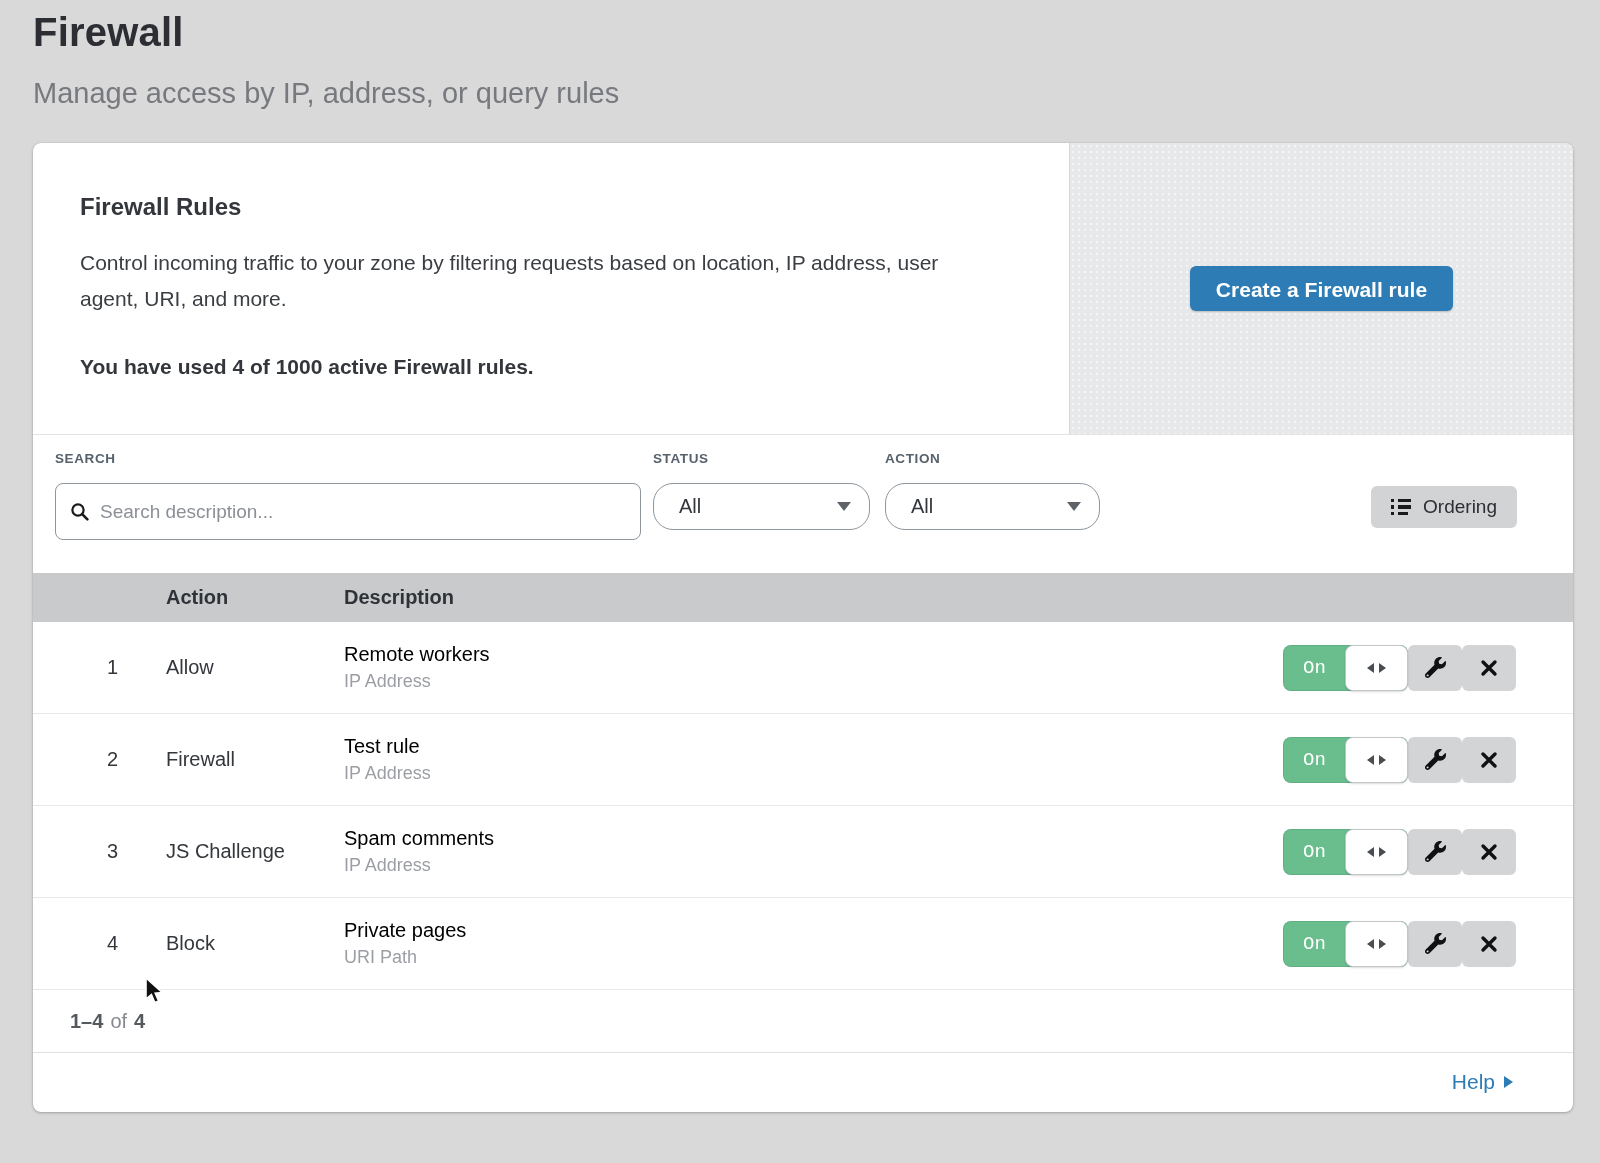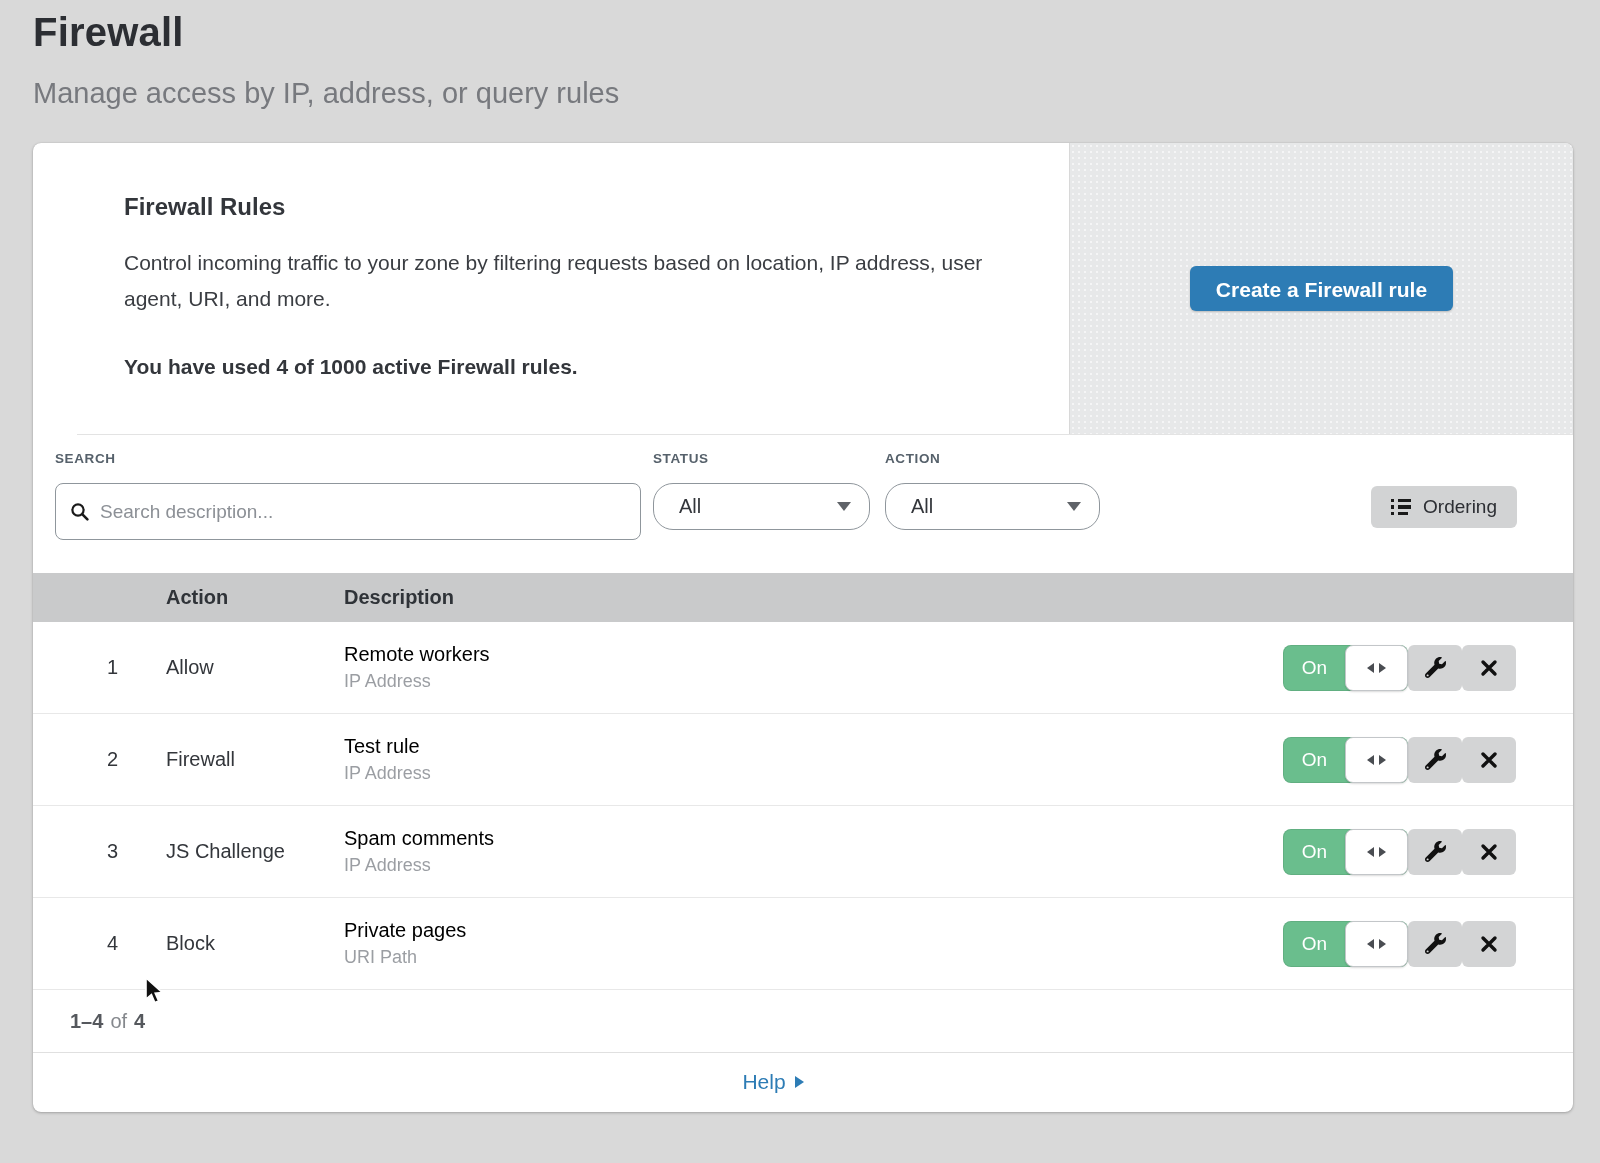--- a/index.html
+++ b/index.html
@@ -17,21 +17,21 @@
   .page-subtitle { margin-top:22px; font-size:29px; font-weight:400; color:#77797e; }
 
   
   .card {
     position:absolute; left:33px; top:143px; width:1540px; height:969px;
     background:#ffffff; border-radius:8px;
     box-shadow:0 1px 3px rgba(0,0,0,0.25), 0 0 1px rgba(0,0,0,0.2);
   }
 
   
-  .overview { display:flex; height:292px; border-bottom:1px solid #e3e3e3;margin-left:44px; }
+  .overview { display:flex; height:292px; border-bottom:1px solid #e3e3e3; }
   .overview-text { flex:1; padding:50px 70px 0 47px; }
   .overview-heading { font-size:24px; font-weight:700; color:#33363b; }
   .overview-desc { margin-top:24px; font-size:21px; line-height:1.72; color:#3a3d42; max-width:950px; }
   .overview-usage { margin-top:38px; font-size:21px; font-weight:700; color:#33363b; }
   .overview-aside {
     width:504px; border-left:1px solid #d8d8d8; border-radius:0 8px 0 0;
     background-color:#e7e8e9;
     background-image:radial-gradient(#f5f5f6 1px, transparent 1px);
     background-size:6px 6px;
     display:flex; align-items:center; justify-content:center;
@@ -93,21 +93,21 @@
   }
   .col-num { width:133px; text-align:center; padding-left:26px; }
   .col-action { width:178px; }
   .col-desc { flex:1; }
   .rule-row {
     height:92px; display:flex; align-items:center;
     border-bottom:1px solid #e8e8e8; font-size:20px; color:#33363b;
   }
   .desc-main { font-size:20px; color:#000000; }
   .desc-sub { margin-top:5px; font-size:18px; color:#9b9ea3; }
-  .col-controls { display:flex; align-items:center; gap:0; padding-right:57px; }
+  .col-controls { display:flex; align-items:center; gap:0; padding-right:57px;font-family:Liberation Mono, monospace; }
 
   .toggle { display:flex; height:46px; width:125px; border-radius:8px; cursor:pointer;
             background:#6abe8d; position:relative; box-shadow:inset 0 0 0 1px rgba(0,0,0,0.08); }
   .toggle-on-label { width:63px; display:flex; align-items:center; justify-content:center;
             color:#ffffff; font-size:19px; }
   .toggle-handle {
     position:absolute; right:0; top:0; width:63px; height:46px;
     background:#ffffff; border:1px solid #c3c6c9; border-radius:8px;
     display:flex; align-items:center; justify-content:center; gap:5px;
     box-shadow:0 1px 2px rgba(0,0,0,0.15);
@@ -122,21 +122,21 @@
     display:flex; align-items:center; justify-content:center; cursor:pointer;
   }
 
   
   .pagination {
     height:63px; display:flex; align-items:center; padding-left:37px;
     border-bottom:1px solid #e0e0e0; font-size:20px;
   }
   .pag-range, .pag-total { font-weight:700; color:#55585d; }
   .pag-of { color:#85888d; margin:0 7px; }
-  .help-row { height:58px; display:flex; align-items:center; justify-content:center;
+  .help-row { height:58px; display:flex; align-items:center; justify-content:flex-end;
     padding-right:60px; }
   .help-link { display:flex; align-items:center; gap:9px; color:#2d7cb5;
     font-size:21px; font-weight:500; cursor:pointer; text-decoration:none; }
   .help-arrow { width:0; height:0; border-top:6.5px solid transparent;
     border-bottom:6.5px solid transparent; border-left:9px solid #2d7cb5; }
 
   .mouse-cursor { position:absolute; left:142px; top:977px; z-index:50; pointer-events:none; }
 </style>
 </head>
 <body>

